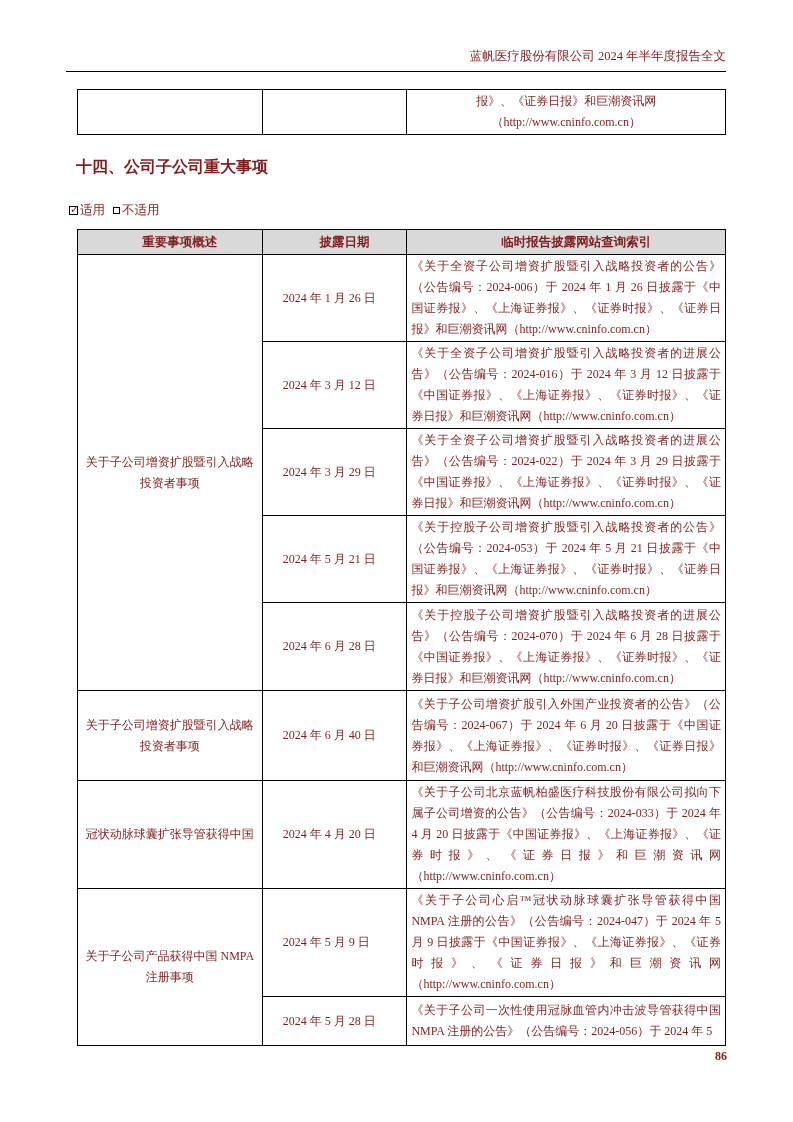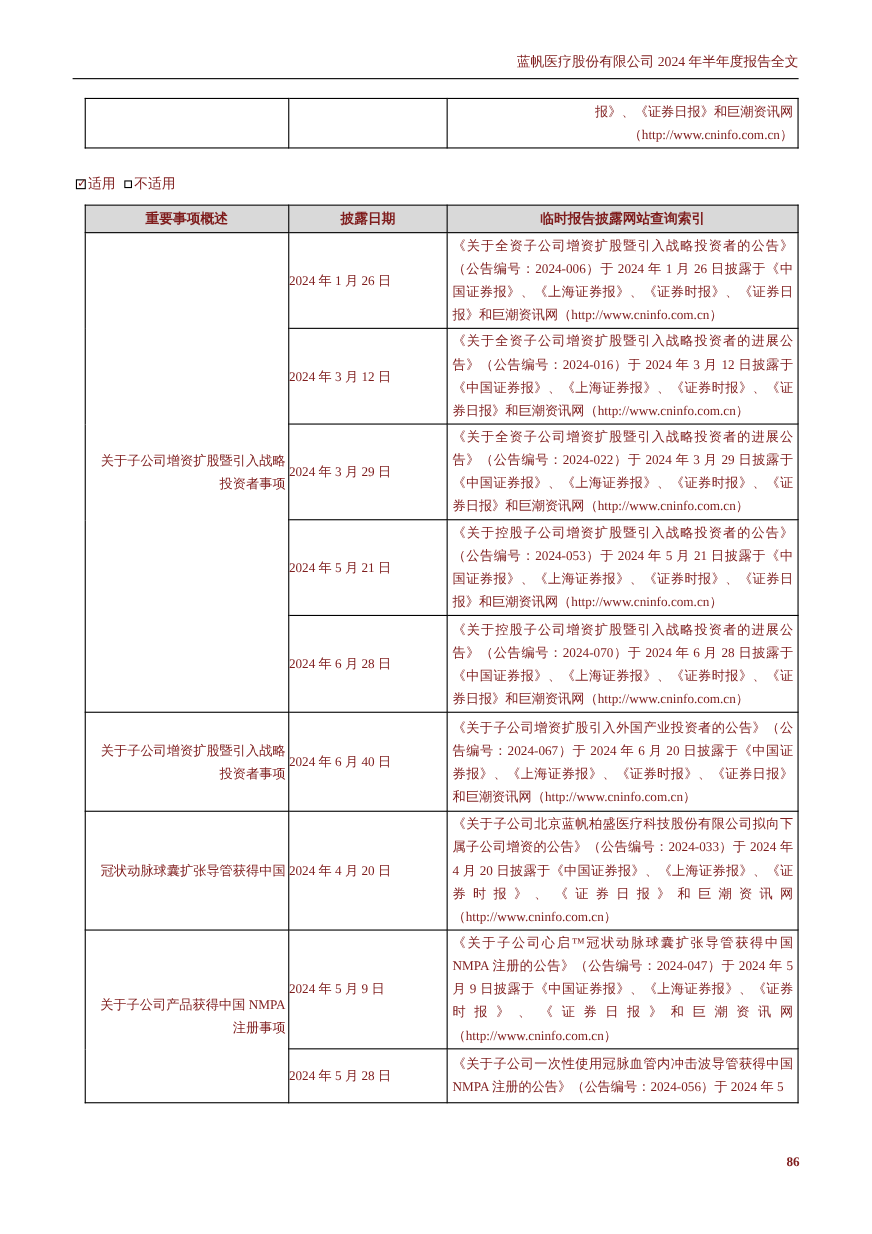--- a/index.html
+++ b/index.html
@@ -10,45 +10,45 @@
     font-family:"Liberation Serif","DejaVu Serif",serif;
   }
   .content { padding:48px 67px 0 66px; }
 
   
   .page-head { text-align:right; font-size:12.5px; line-height:16px;
     border-bottom:1.5px solid #000; padding-bottom:7px; }
 
   
   table { border-collapse:collapse; table-layout:fixed; margin-left:11px; }
-  td, th { border:1px solid #000; vertical-align:middle; }
+  td, th { border:1px solid #000; vertical-align:middle;padding-left:20px; }
   .w1 { width:185px; } .w2 { width:145px; } .w3 { width:319px; }
 
   .carryover { margin-top:17px; }
   .carryover td { height:45px; font-size:12px; line-height:21px; }
-  .carryover .c3 { padding:1px 4px; white-space:pre-line; text-align:right;margin-left:16px; }
+  .carryover .c3 { padding:1px 4px; white-space:pre-line; text-align:center;margin-left:16px; }
 
   .section-title {
     margin:22px 0 0 10px; font-size:16px; font-weight:bold;
     font-family:"Liberation Sans","DejaVu Sans",sans-serif;
   }
   .applicability { margin:24px 0 10px 3px; font-size:12.5px; }
   .cb { display:inline-block; width:9px; height:9px; border:1px solid #000;
         position:relative; top:1px; margin-right:2px; }
   .cb.small { width:7px; height:7px; top:0; }
   .cb.checked::after { content:"✓"; position:absolute; left:0px; top:-4px;
         font-size:11px; font-family:"DejaVu Sans",sans-serif; }
   .applicability .lbl { margin-right:8px; }
 
   .matters th {
     background:#d9d9d9; height:25px; font-size:12.5px; font-weight:bold;
     text-align:center; font-family:"Liberation Sans","DejaVu Sans",sans-serif;
   }
   .matters td { font-size:12px; line-height:21px; }
-  .matters .col-matter { text-align:right; padding:1px 2px; }
+  .matters .col-matter { text-align:center; padding:1px 2px; }
   .matters .col-date { text-align:left; }
   .matters .col-index { text-align:justify; padding:1px 4px; vertical-align:middle; }
 
   .page-number { position:absolute; right:66px; bottom:58px; font-size:12px;font-weight:bold; }
 </style>
 </head>
 <body>
 
 <div class="page">
   <div class="content">
@@ -66,20 +66,21 @@
       <tbody>
           <tr>
         <td class="c1"></td>
         <td class="c2"></td>
         <td class="c3">报》、《证券日报》和巨潮资讯网
 （http://www.cninfo.com.cn）</td>
       </tr>
     </tbody>
       </table>
 
+    <h2 class="section-title">十四、公司子公司重大事项</h2>
 
     <div class="applicability">
       <span class="cb checked" id="cb-applicable"></span><span class="lbl">适用</span><span class="cb small" id="cb-not-applicable"></span><span class="lbl">不适用</span>
     </div>
 
     <table class="matters">
       <colgroup>
           <col class="w1">
           <col class="w2">
           <col class="w3">

